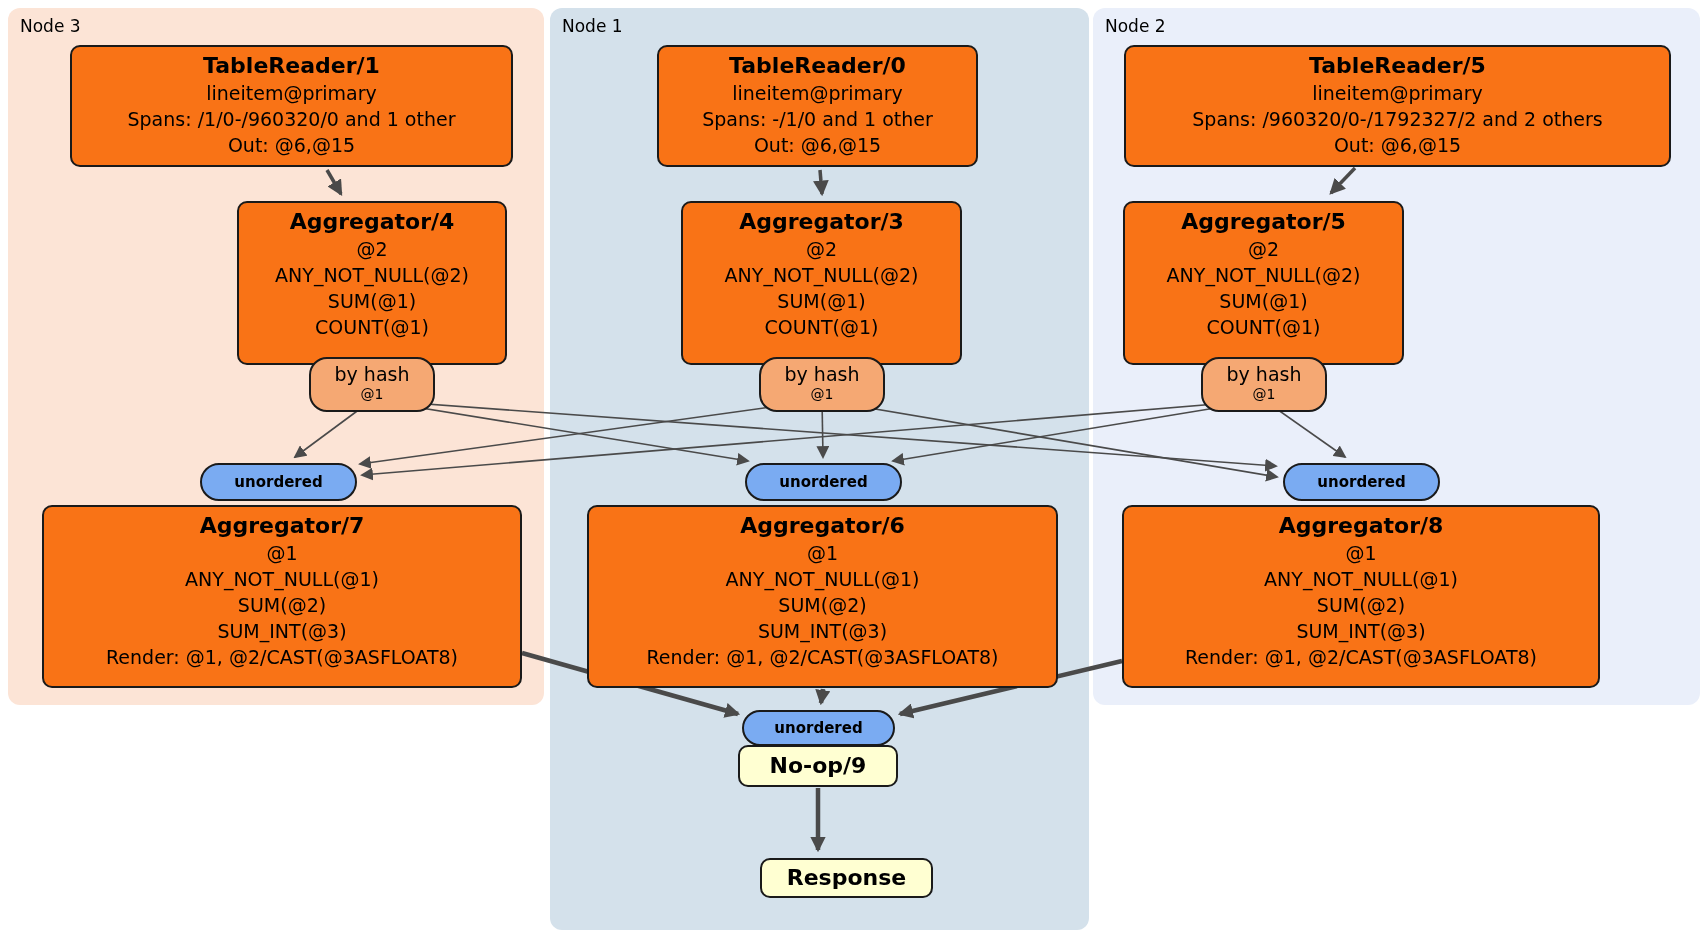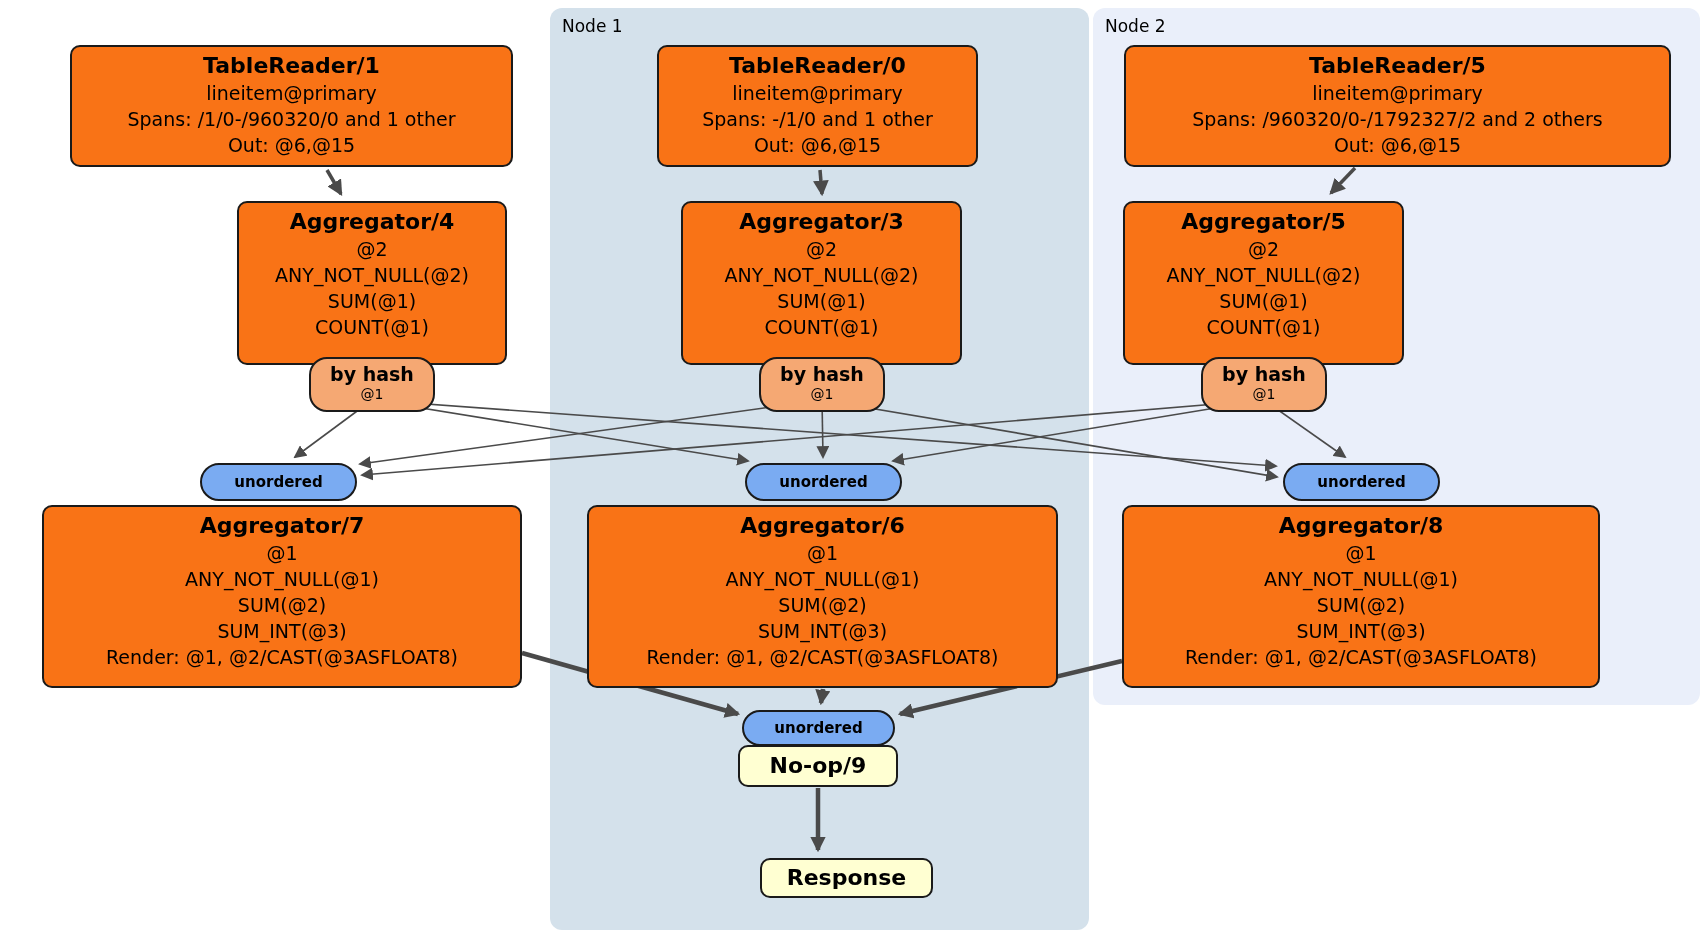--- a/index.html
+++ b/index.html
@@ -9,32 +9,35 @@
   #region-node3{left:8px;top:8px;width:536px;height:697px;background:#fce4d6;}
   #region-node1{left:550px;top:8px;width:539px;height:922px;background:#d4e1eb;}
   #region-node2{left:1093px;top:8px;width:607px;height:697px;background:#eaeffa;}
   .edges{position:absolute;left:0;top:0;z-index:2;}
   .pbox{position:absolute;background:#f97316;border:2px solid #1a1a1a;border-radius:10px;
         text-align:center;z-index:3;box-sizing:border-box;padding-top:5px;}
   .ptitle{font-weight:bold;font-size:22px;line-height:28px;color:#000;}
   .pline{font-size:19px;line-height:26px;color:#000;white-space:nowrap;}
   .hashpill{position:absolute;background:#f5a873;border:2px solid #1a1a1a;border-radius:18px;
         text-align:center;z-index:4;box-sizing:border-box;}
-  .hash-title{font-weight:bold;font-size:19px;line-height:23px;margin-top:4px;color:#000;}
+  .hash-title{font-weight:normal;font-size:19px;line-height:23px;margin-top:4px;color:#000;}
   .hash-sub{font-size:14px;line-height:17px;color:#000;}
   .unord{position:absolute;background:#7aabf2;border:2px solid #1a1a1a;border-radius:19px;
         text-align:center;font-weight:bold;font-size:15px;color:#000;z-index:4;box-sizing:border-box;}
   .small-box{position:absolute;background:#ffffd2;border:2px solid #1a1a1a;border-radius:10px;
         text-align:center;font-weight:bold;font-size:22px;color:#000;z-index:3;box-sizing:border-box;}
 </style>
 </head>
 <body>
 
 <div class="canvas">
 
+  <div class="region" id="region-node3">
+    <span class="region-label">Node 3</span>
+  </div>
   <div class="region" id="region-node1">
     <span class="region-label">Node 1</span>
   </div>
   <div class="region" id="region-node2">
     <span class="region-label">Node 2</span>
   </div>
 
   <svg class="edges" width="1708" height="940">
     <defs>
       <marker id="arr-thin" viewBox="0 0 10 10" refX="8.5" refY="5" markerWidth="8" markerHeight="8" orient="auto">

